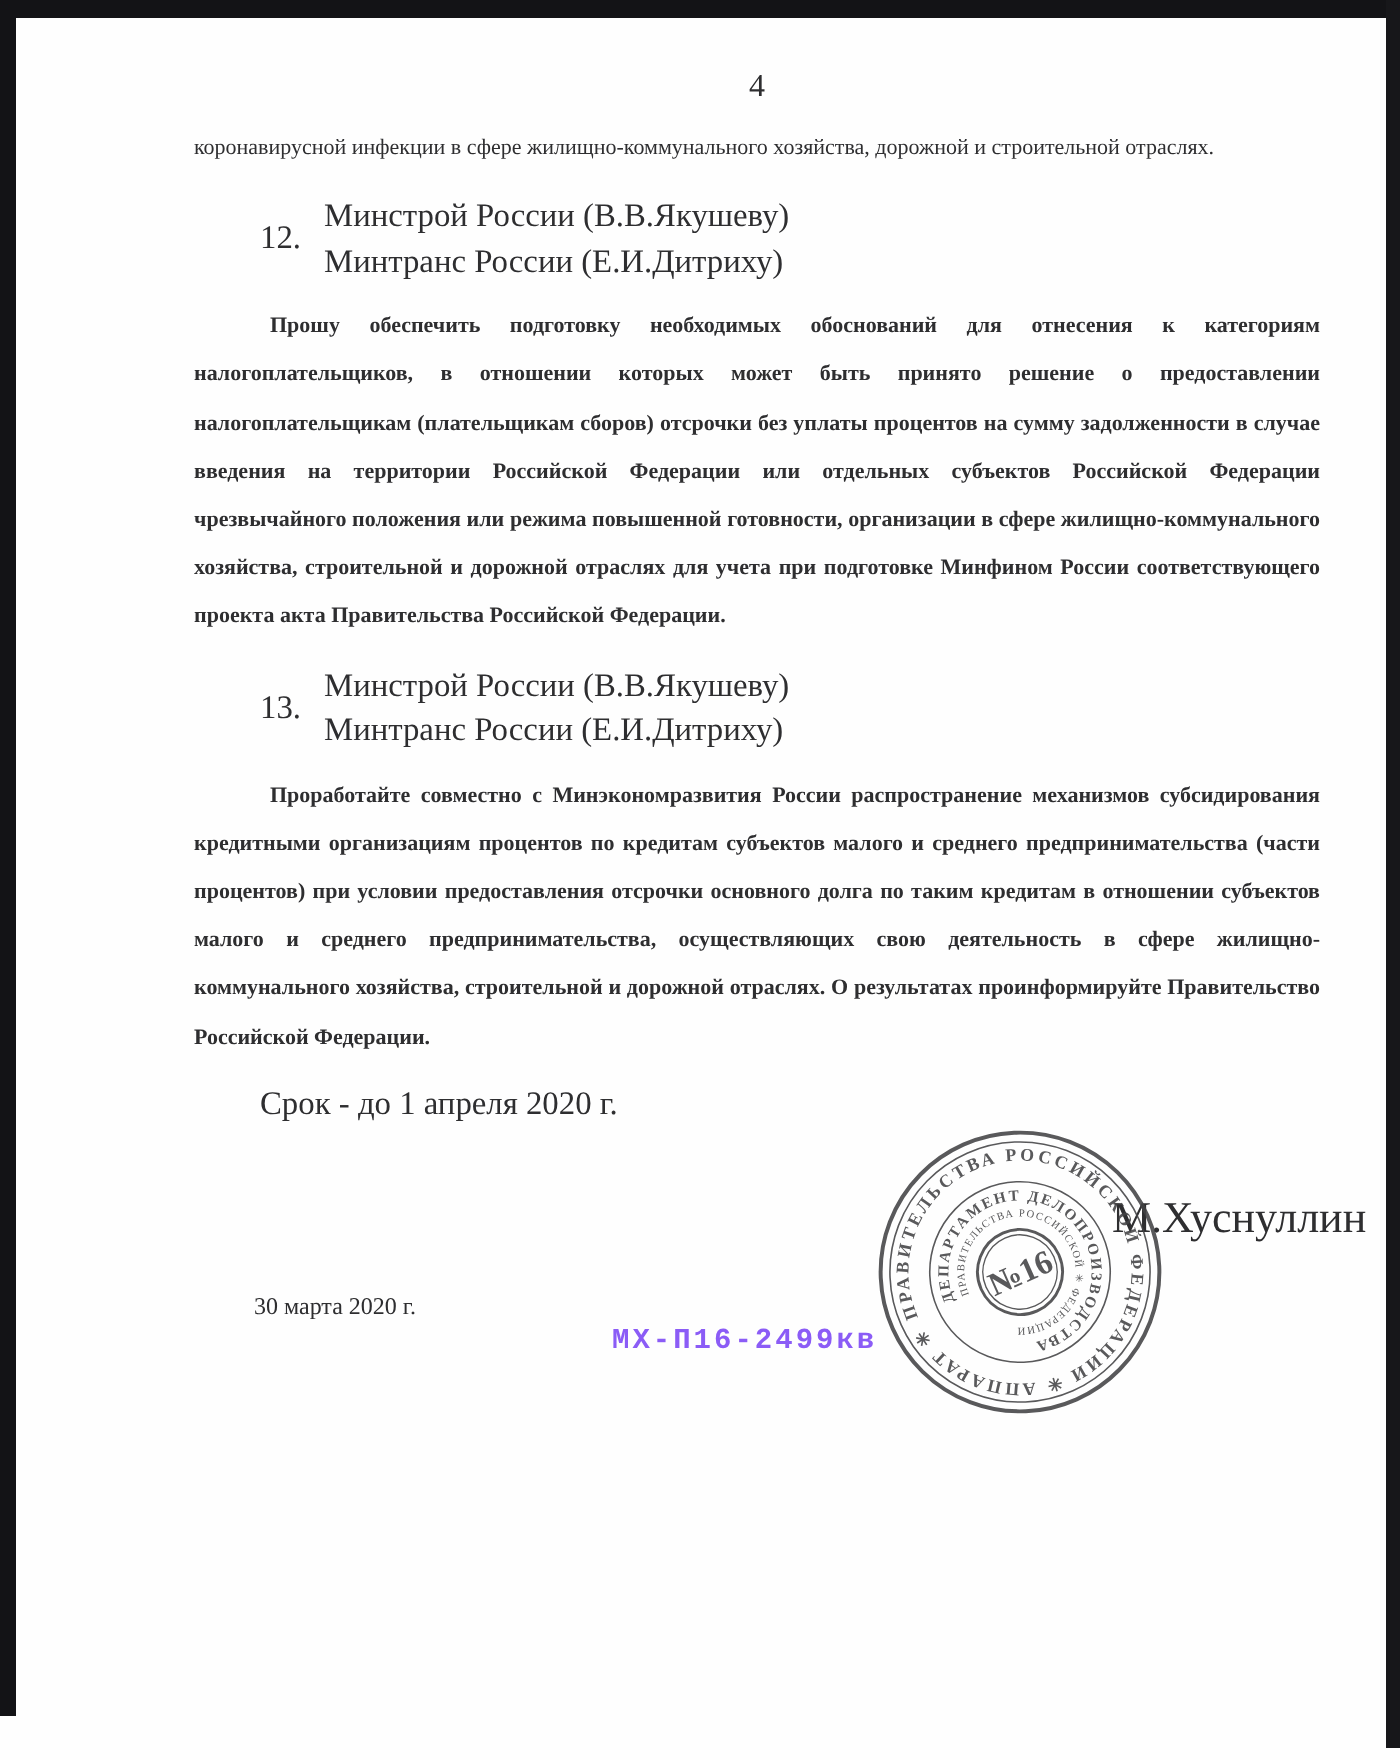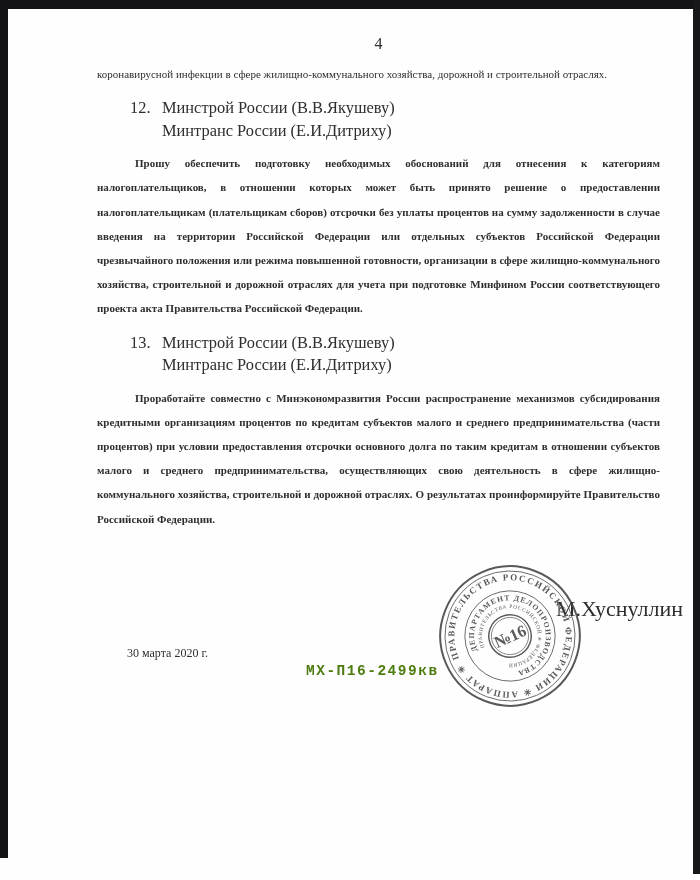--- a/index.html
+++ b/index.html
@@ -35,20 +35,21 @@
     margin: 0;
   }
   .intro { margin-top: 9px; }
   .body-para { margin-top: 9px; text-indent: 38px; font-weight: bold; }
   .item-head {
     margin-top: 11px;
     margin-left: 33px;
     font-size: 16.4px;
     line-height: 22.5px;
     display: flex;
+    align-items: center;
   }
   .item-head .num { width: 32px; flex: none; }
   .deadline {
     margin-top: 11px;
     margin-left: 33px;
     font-size: 16.4px;
   }
 
   .sig-name {
     position: absolute;
@@ -65,21 +66,21 @@
     font-size: 12px;
   }
   .doc-number {
     position: absolute;
     left: 306px;
     top: 663px;
     font-family: "Liberation Mono", "DejaVu Sans Mono", monospace;
     font-weight: bold;
     font-size: 14.5px;
     letter-spacing: 1.5px;
-    color: #4d7c0f;
+    color: #8b5cf6;
   }
   .stamp-wrap {
     position: absolute;
     left: 437px;
     top: 563px;
     width: 146px;
     height: 146px;
     transform: rotate(-24deg);
     opacity: 0.88;
     z-index: 2;
@@ -115,20 +116,21 @@
     <div class="item-head">
       <span class="num">13.</span>
       <span>
         <span>Минстрой России (В.В.Якушеву)</span><br>
         <span>Минтранс России (Е.И.Дитриху)</span>
       </span>
     </div>
 
     <p class="para body-para">Проработайте совместно с Минэкономразвития России распространение механизмов субсидирования кредитными организациям процентов по кредитам субъектов малого и среднего предпринимательства (части процентов) при условии предоставления отсрочки основного долга по таким кредитам в отношении субъектов малого и среднего предпринимательства, осуществляющих свою деятельность в сфере жилищно-коммунального хозяйства, строительной и дорожной отраслях. О результатах проинформируйте Правительство Российской Федерации.</p>
 
+    <div class="deadline">Срок - до 1 апреля 2020 г.</div>
 
   </div>
 
   <div class="sig-name">М.Хуснуллин</div>
 
   <div class="doc-date">30 марта 2020 г.</div>
 
   <div class="doc-number">МХ-П16-2499кв</div>
 
   <div class="stamp-wrap">

